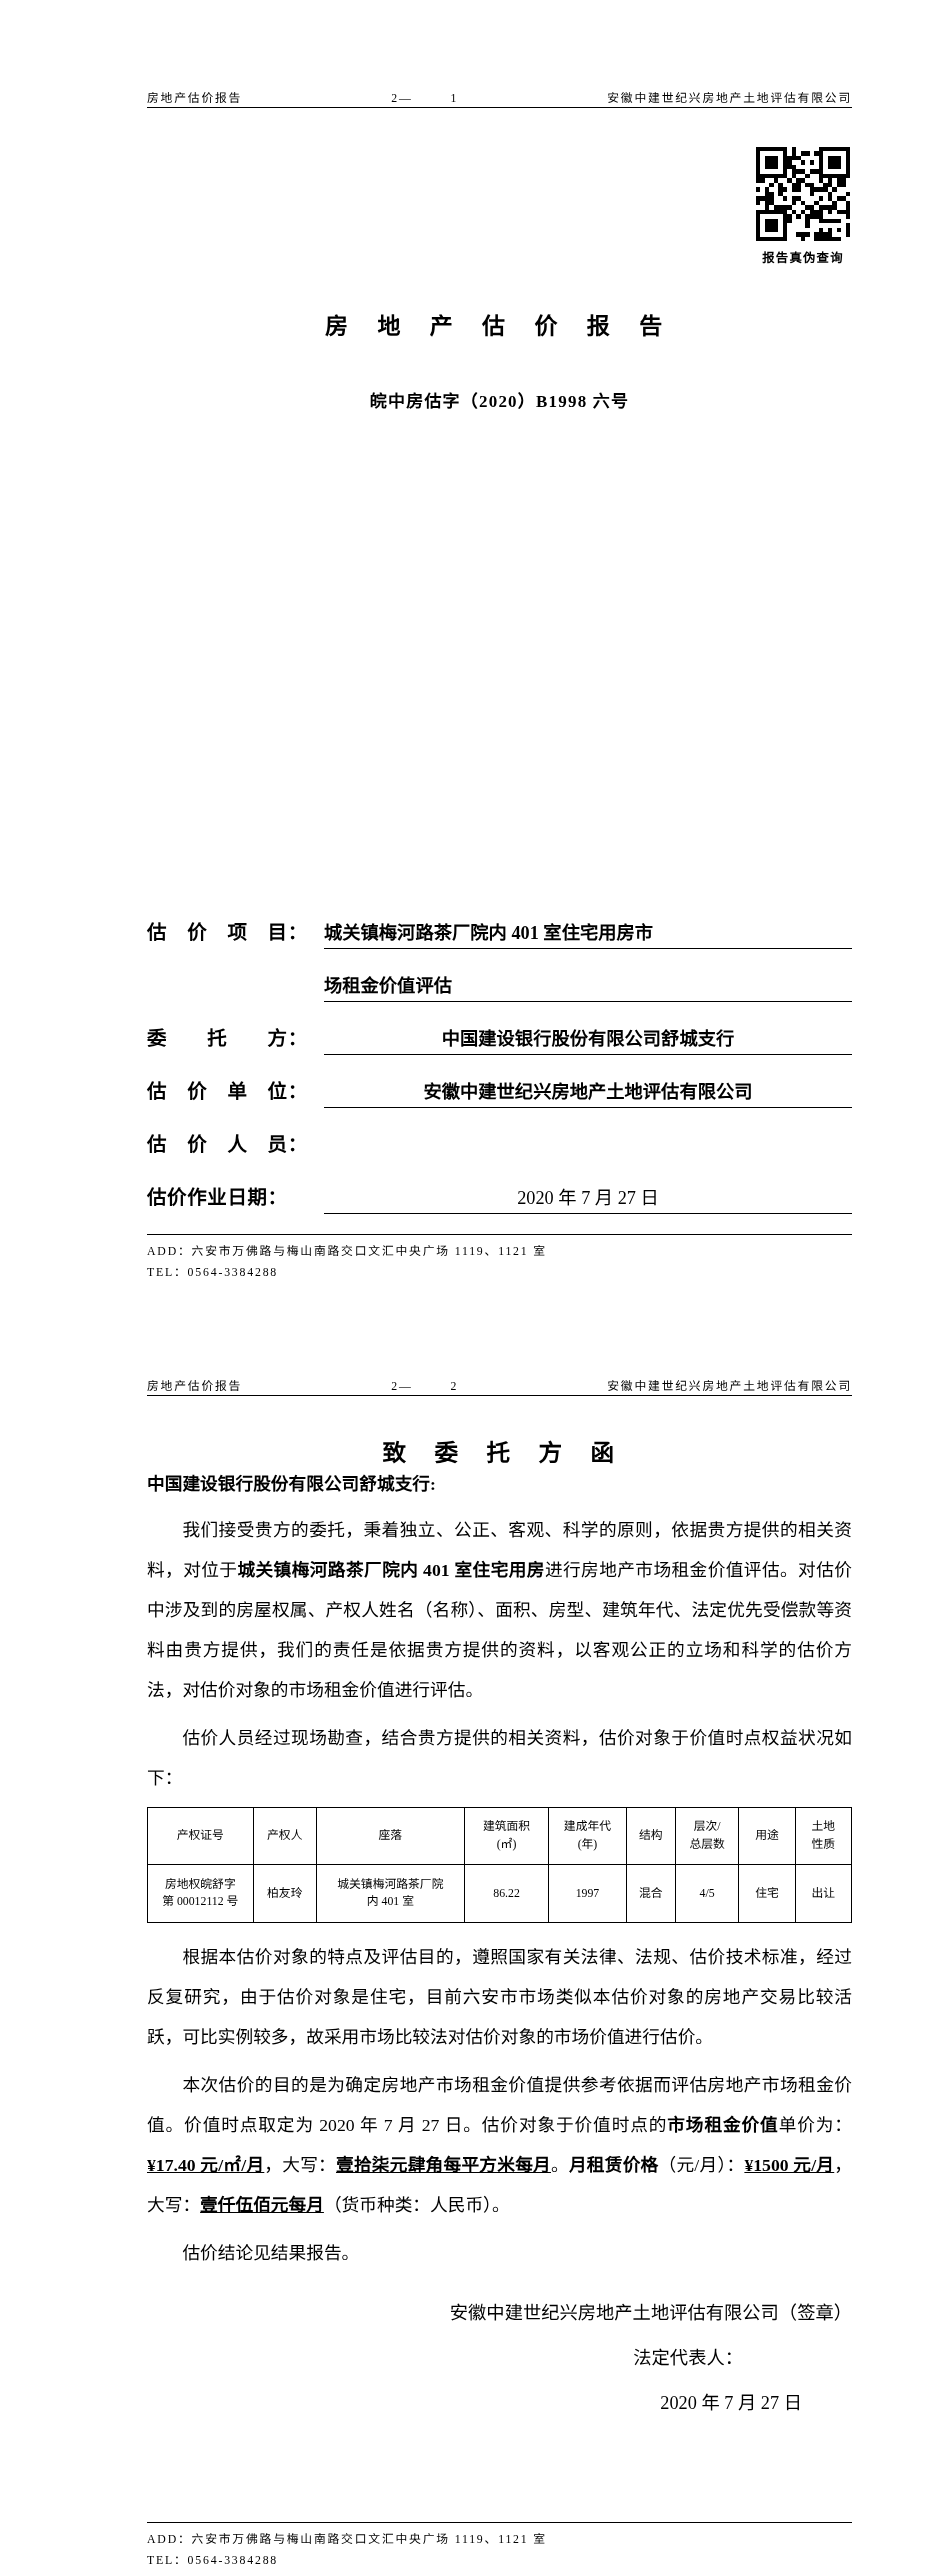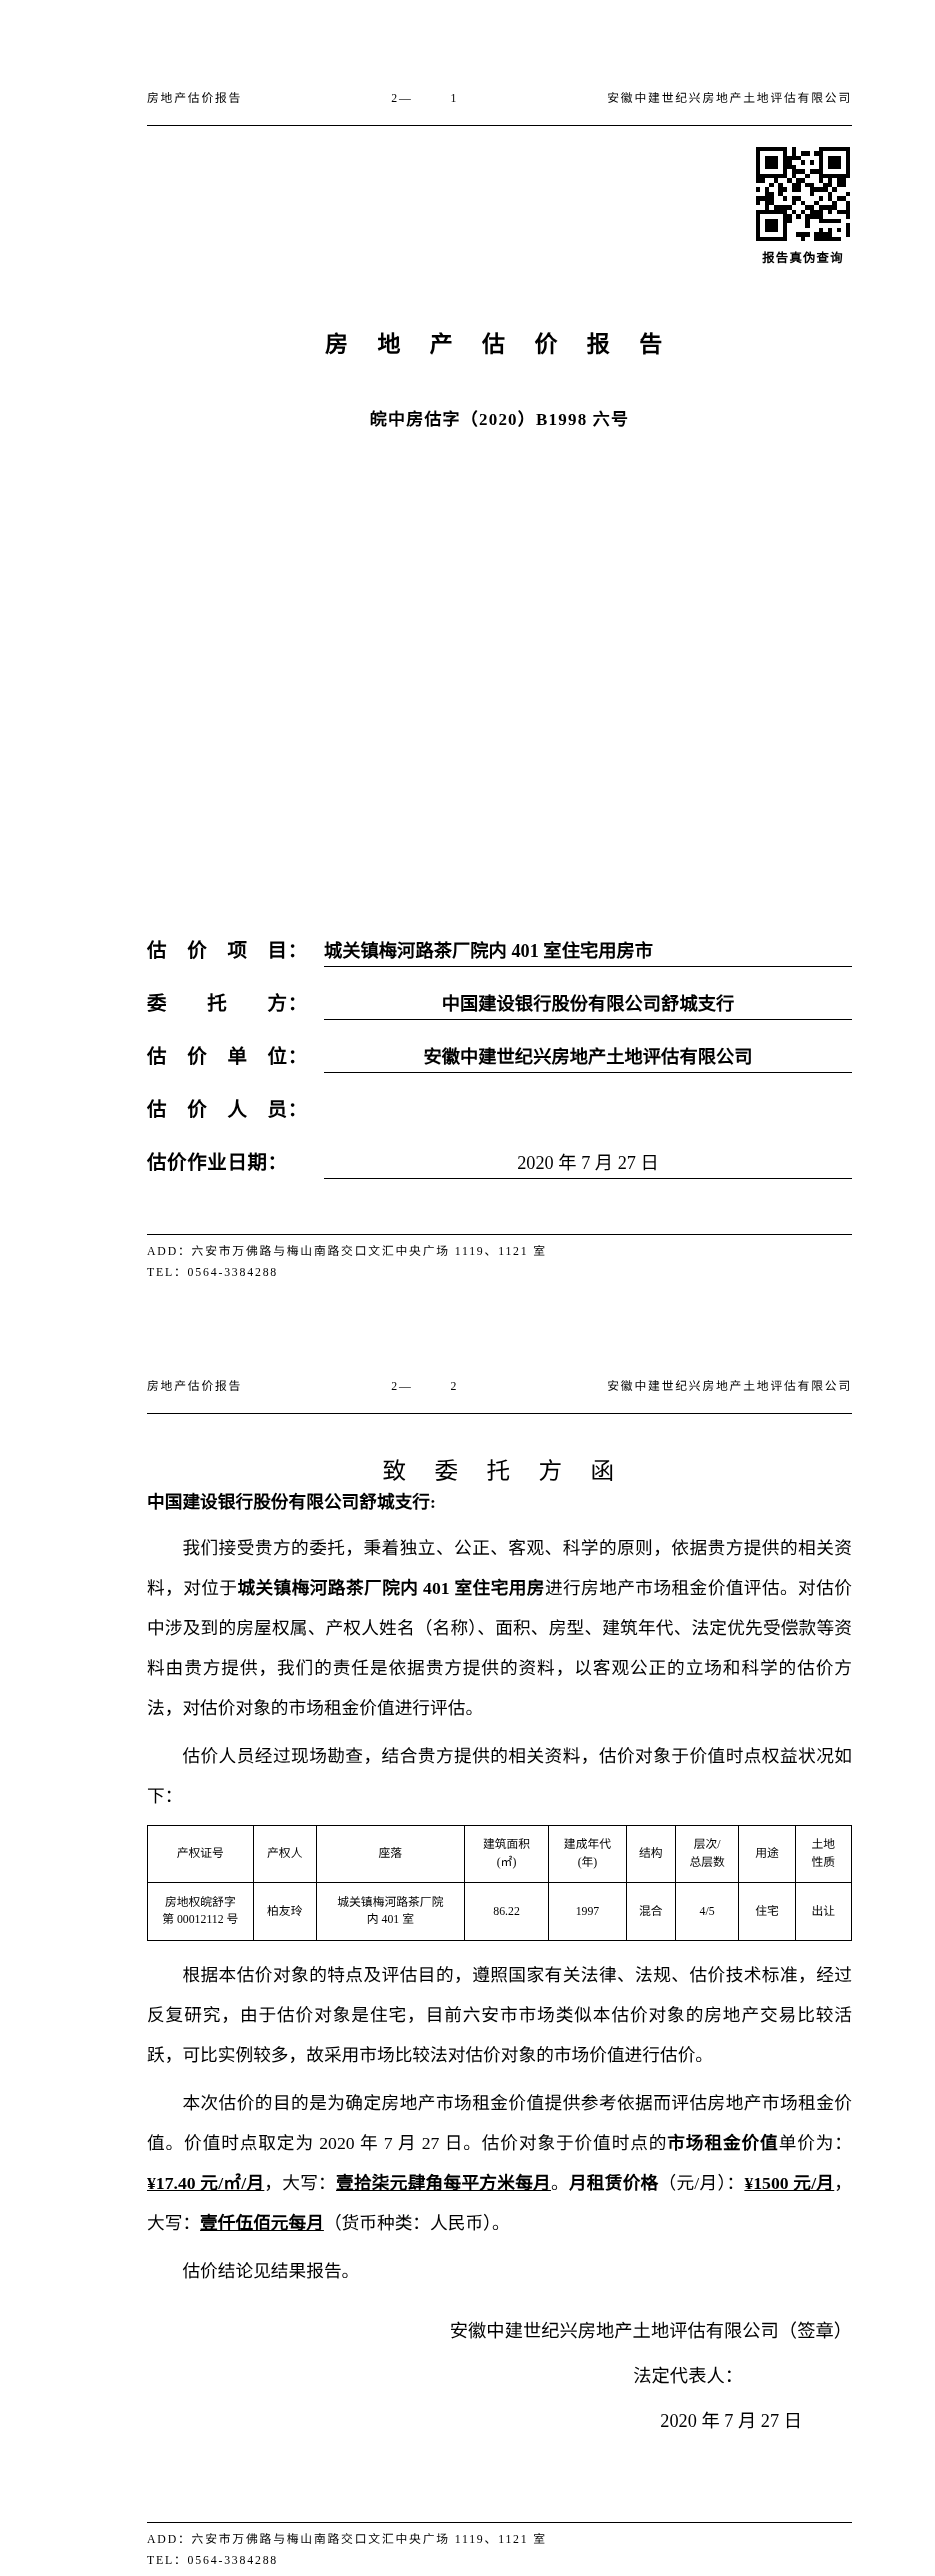--- a/index.html
+++ b/index.html
@@ -13,21 +13,21 @@
     position:relative;
     width:936px; height:1288px;
     overflow:hidden;
     padding:88px 84px 0 147px;
     background:#fff;
   }
   
   .page-header {
     display:flex; justify-content:space-between; align-items:baseline;
     font-size:11.8px; letter-spacing:1.8px;
-    padding-bottom:19px; border-bottom:1.2px solid #000;
+    padding-bottom:1px; border-bottom:1.2px solid #000;
   }
   .ph-center { white-space:pre; }
   
   .qr-block { position:absolute; top:147px; right:81px; width:104px; text-align:center; }
   .qr-grid {
     display:grid; grid-template-columns:repeat(21,1fr); grid-auto-rows:1fr;
     width:94px; height:94px; margin:0 auto; background:#fff;
   }
   .qr-grid .m { background:#000; }
   .qr-caption { margin-top:7px; font-size:12.4px; font-weight:bold; letter-spacing:1.2px; }
@@ -44,21 +44,21 @@
   }
   .field-value.left { text-align:left; }
   .field-value.plain { font-weight:normal; }
   
   .page-footer {
     position:absolute; left:147px; right:84px; top:1234px;
     border-top:1.2px solid #000; padding-top:5.9px;
     font-size:11.8px; letter-spacing:1.8px; line-height:21px;
   }
   
-  .letter-title { margin-top:42px; text-align:center; font-size:23.6px; font-weight:normal; letter-spacing:2.4px; line-height:1.3; }
+  .letter-title { margin-top:42px; text-align:center; font-size:23.6px; font-weight:bold; letter-spacing:2.4px; line-height:1.3; }
   .salutation { font-size:17.7px; font-weight:bold; }
   .para { margin:0 0 8.3px 0; font-size:17.7px; line-height:40px; text-align:justify; text-indent:2em; }
   .para.first { margin-top:15.3px; }
   
   .info-table { width:100%; border-collapse:collapse; table-layout:fixed; margin:5.9px 0 14px 0; font-size:11.8px; }
   .info-table th, .info-table td {
     border:1.2px solid #000; text-align:center; vertical-align:middle;
     white-space:pre-line; padding:10.6px 2.4px; font-weight:normal; line-height:17.7px;
   }
   .info-table th:nth-child(1), .info-table td:nth-child(1) { width:15%; }
@@ -532,20 +532,24 @@
     <div class="qr-caption">报告真伪查询</div>
   </div>
 
   <h1 class="doc-title">房 地 产 估 价 报 告</h1>
   <div class="doc-no">皖中房估字（2020）B1998 六号</div>
 
   <div class="fields">
     <div class="field-row">
       <span class="field-label">估　价　项　目：</span>
       <span class="field-value left">城关镇梅河路茶厂院内 401 室住宅用房市</span>
+    </div>
+    <div class="field-row">
+      <span class="field-label"></span>
+      <span class="field-value left">场租金价值评估</span>
     </div>
     <div class="field-row">
       <span class="field-label">委　　托　　方：</span>
       <span class="field-value">中国建设银行股份有限公司舒城支行</span>
     </div>
     <div class="field-row">
       <span class="field-label">估　价　单　位：</span>
       <span class="field-value">安徽中建世纪兴房地产土地评估有限公司</span>
     </div>
     <div class="field-row">

